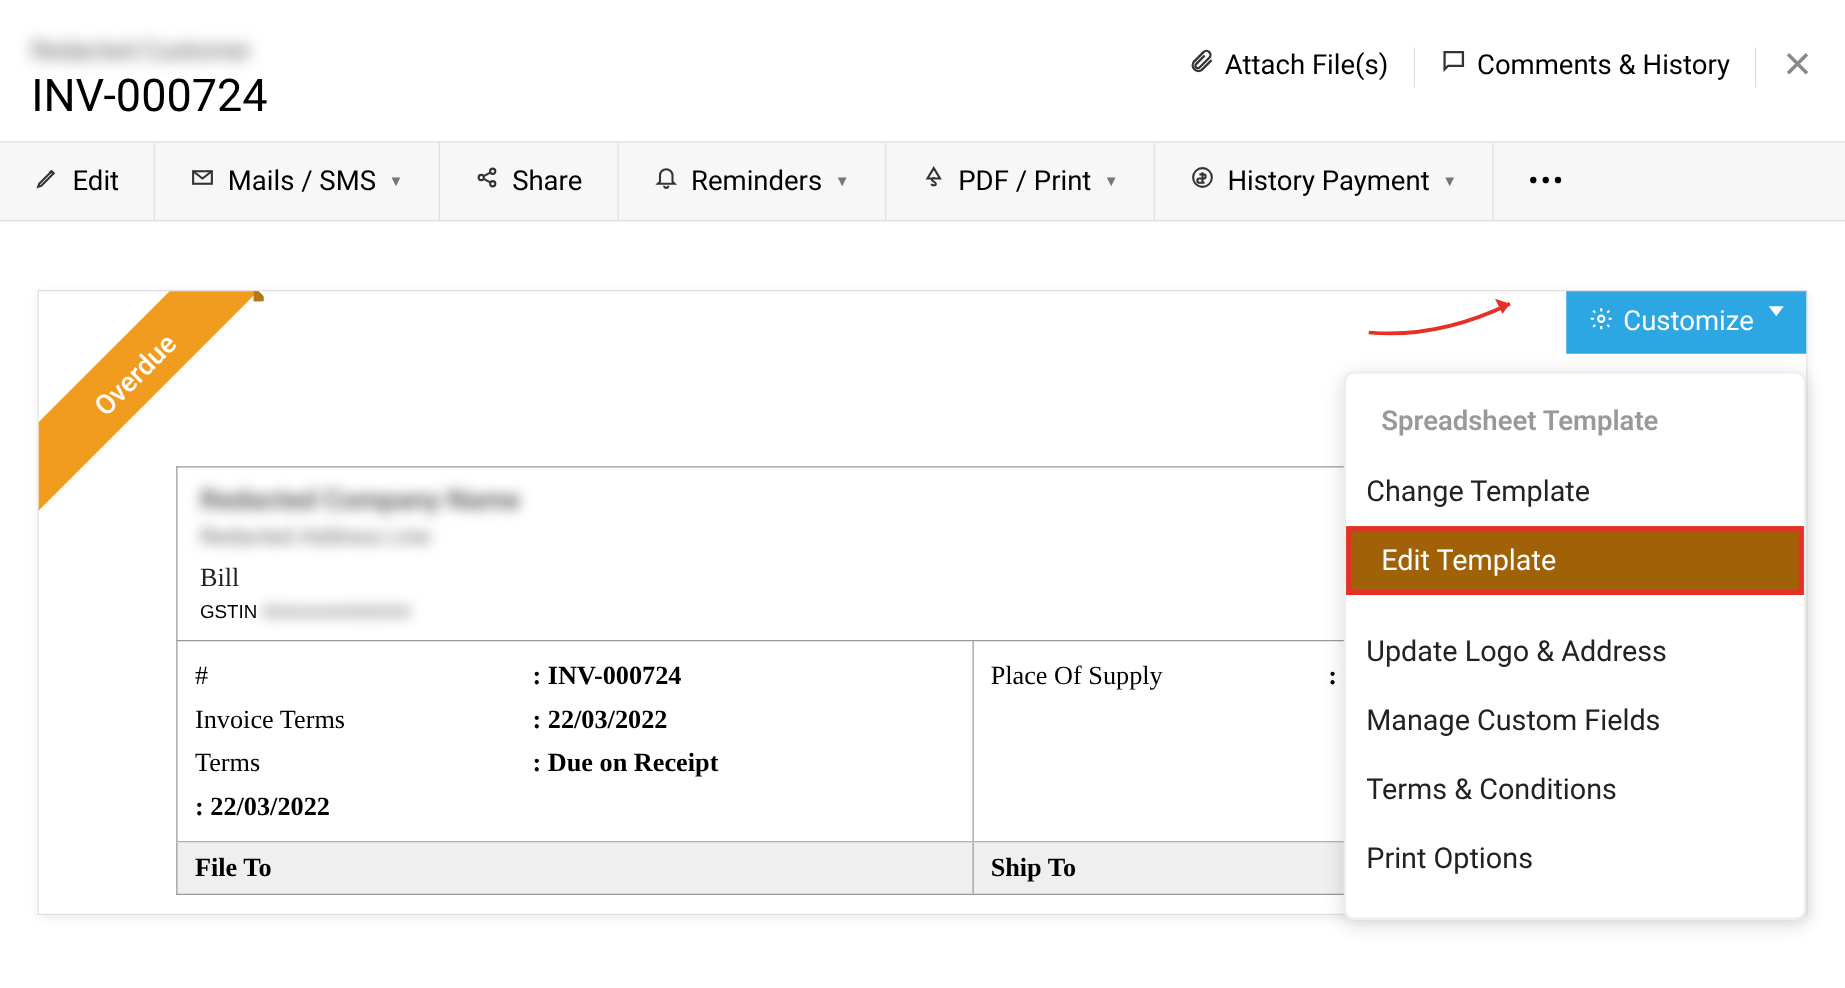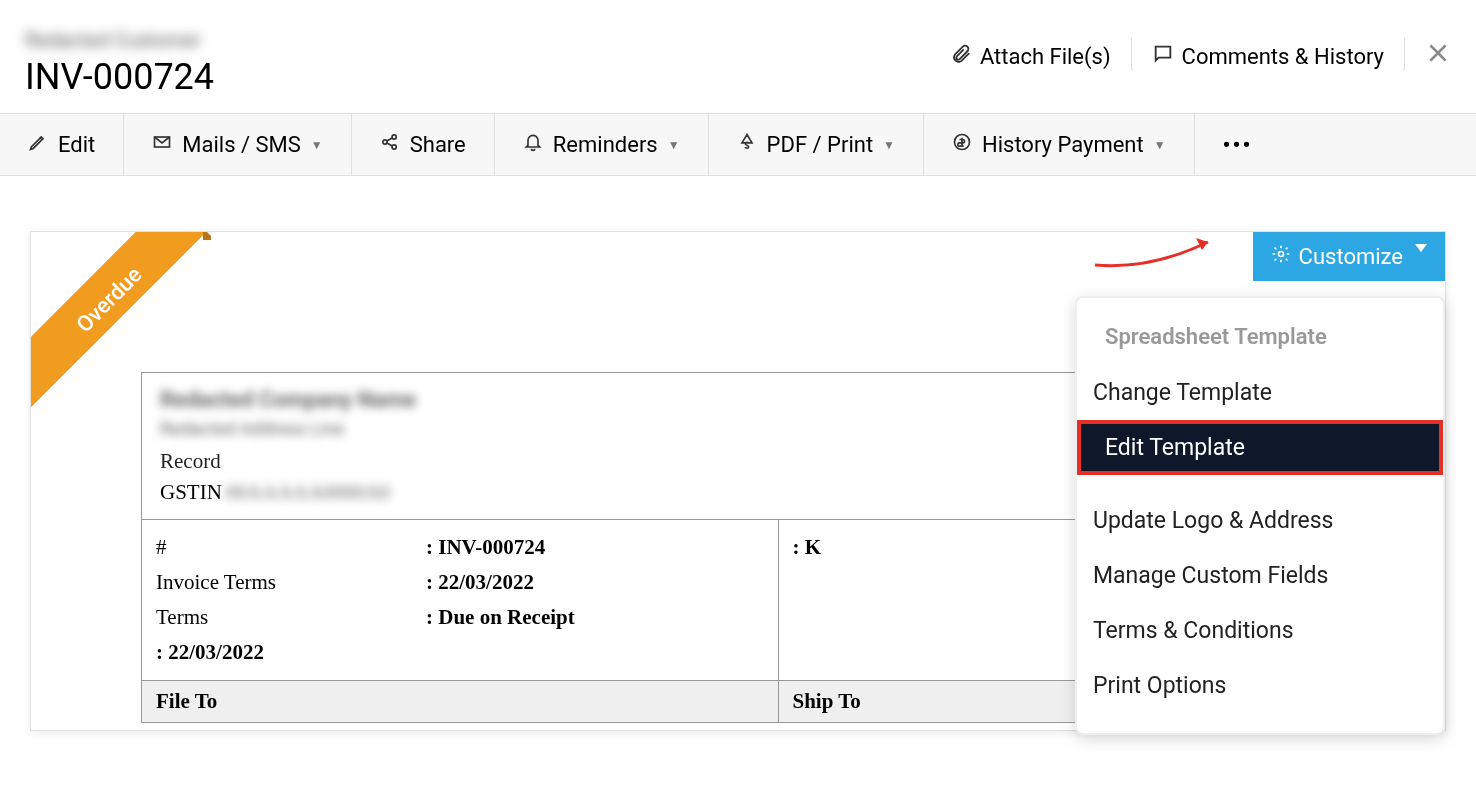--- a/index.html
+++ b/index.html
@@ -2,21 +2,21 @@
 <html><head>
 <meta charset="utf-8">
 <style>
 * { margin: 0; padding: 0; box-sizing: border-box; }
 body { font-family: -apple-system, BlinkMacSystemFont, "Segoe UI", Roboto, sans-serif; background: #fff; width: 1476px; height: 790px; overflow: hidden; position: relative; }
 
 .header { padding: 28px 25px 15px 25px; display: flex; justify-content: space-between; align-items: flex-start; }
 .header-left { }
 .obscured-text { filter: blur(6px); color: #555; font-size: 20px; margin-bottom: 4px; }
 .invoice-number { font-size: 36px; font-weight: 400; color: #000; }
-.header-right { display: flex; align-items: flex-end; gap: 20px; padding-top: 10px;}
+.header-right { display: flex; align-items: flex-start; gap: 20px; padding-top: 10px;}
 .header-action { display: flex; align-items: center; gap: 8px; color: #000; font-size: 22px; cursor: pointer; }
 .header-action svg { width: 22px; height: 22px; }
 .separator { width: 1px; height: 32px; background: #ddd; }
 .close-btn { cursor: pointer; }
 
 .toolbar { background: #f7f7f7; border-top: 1px solid #e0e0e0; border-bottom: 1px solid #e0e0e0; display: flex; align-items: stretch; padding: 0; }
 .toolbar-btn { display: flex; align-items: center; gap: 10px; padding: 18px 28px; border-right: 1px solid #e0e0e0; font-size: 22px; color: #000; cursor: pointer; }
 .toolbar-btn svg { width: 20px; height: 20px; }
 .toolbar-btn .caret { font-size: 12px; color: #777; }
 
@@ -31,30 +31,30 @@
 .customize-wrap { position: absolute; top: 0; right: 0; z-index: 5; }
 .customize-btn { background: #2ca7e4; color: #fff; padding: 12px 18px; display: flex; align-items: flex-start; gap: 8px; font-size: 22px; cursor: pointer; border-radius: 0; }
 .customize-btn svg { width: 20px; height: 20px; }
 .customize-btn .caret-down { width: 0; height: 0; border-left: 6px solid transparent; border-right: 6px solid transparent; border-top: 8px solid #fff; margin-left: 4px; }
 
 .arrow-annotation { position: absolute; top: -12px; right: 225px; z-index: 10; }
 
 .dropdown { position: absolute; top: 64px; right: 0; background: #fff; border: 2px solid #eee; border-radius: 8px; box-shadow: 0 4px 16px rgba(0,0,0,0.15); min-width: 370px; padding: 20px 0; z-index: 6; }
 .dropdown-header { color: #999; font-size: 22px; font-weight: 600; padding: 6px 44px 16px 28px; }
 .dropdown-item { font-size: 23px; padding: 14px 16px; color: #222; cursor: pointer; }
-.dropdown-item.highlighted { background: #0f172a; color: #fff; border: 4px solid #e63027; padding: 10px 24px; }
+.dropdown-item.highlighted { background: #a16207; color: #fff; border: 4px solid #e63027; padding: 10px 24px; }
 .dropdown-sep { height: 18px; }
 
 .invoice-body { padding: 140px 0 0 0; }
 .company-block { border: 1px solid #999; border-bottom: none; margin: 0 0 0 110px; padding: 14px 18px; position: relative; width: calc(100% - 110px - 30px); }
 .company-block .blurred { filter: blur(5px); color: #666; }
 .company-line1 { font-size: 22px; font-weight: bold; margin-bottom: 6px;}
 .company-line2 { font-size: 18px; margin-bottom: 10px;}
 .company-country { font-size: 21px; font-family: Georgia, serif; color: #222; margin-bottom: 6px; }
-.gstin { font-size: 21px; font-family: Liberation Serif, serif; }
+.gstin { font-size: 15px; font-family: Liberation Sans, sans-serif; }
 .gstin .blurred-inline { filter: blur(5px); color: #666; margin-left: 4px;}
 .tax-label { position: absolute; right: -10px; top: 80px; font-family: Georgia, serif; font-size: 40px; font-weight: 400; }
 
 .details-container { border: 1px solid #999; border-bottom: 1px solid #999; margin: 0 0 0 110px; width: calc(100% - 110px - 30px); display: flex;}
 .details-col { flex: 1; padding: 10px 14px; }
 .details-col + .details-col { border-left: 1px solid #999; }
 .details-container .row { display: flex; padding: 5px 0; font-family: Georgia, serif; font-size: 21px; }
 .details-container .row .lbl { width: 270px; }
 .details-container .row .val { font-weight: bold; }
 
@@ -180,21 +180,21 @@
         <div class="dropdown-item">Manage Custom Fields</div>
         <div class="dropdown-item">Terms &amp; Conditions</div>
         <div class="dropdown-item">Print Options</div>
       </div>
     </div>
 
     <div class="invoice-body">
       <div class="company-block">
         <div class="company-line1 blurred">Redacted Company Name</div>
         <div class="company-line2 blurred">Redacted Address Line</div>
-        <div class="company-country">Record</div>
+        <div class="company-country">Bill</div>
         <div class="gstin">
           <span>GSTIN</span><span class="blurred-inline">00AAAAA0000A0</span>
         </div>
         <div class="tax-label">TAX</div>
       </div>
 
       <div class="details-container">
         <div class="details-col">
           <div class="row">
               <span class="lbl">#</span>
@@ -207,20 +207,21 @@
           <div class="row">
               <span class="lbl">Terms</span>
               <span class="val">: Due on Receipt</span>
             </div>
           <div class="row">
               <span class="val">: 22/03/2022</span>
             </div>
         </div>
         <div class="details-col">
           <div class="row">
+              <span class="lbl">Place Of Supply</span>
               <span class="val">: K</span>
             </div>
         </div>
       </div>
 
       <div class="billship">
         <div class="billship-cell">File To</div>
         <div class="billship-cell">Ship To</div>
       </div>
     </div>

